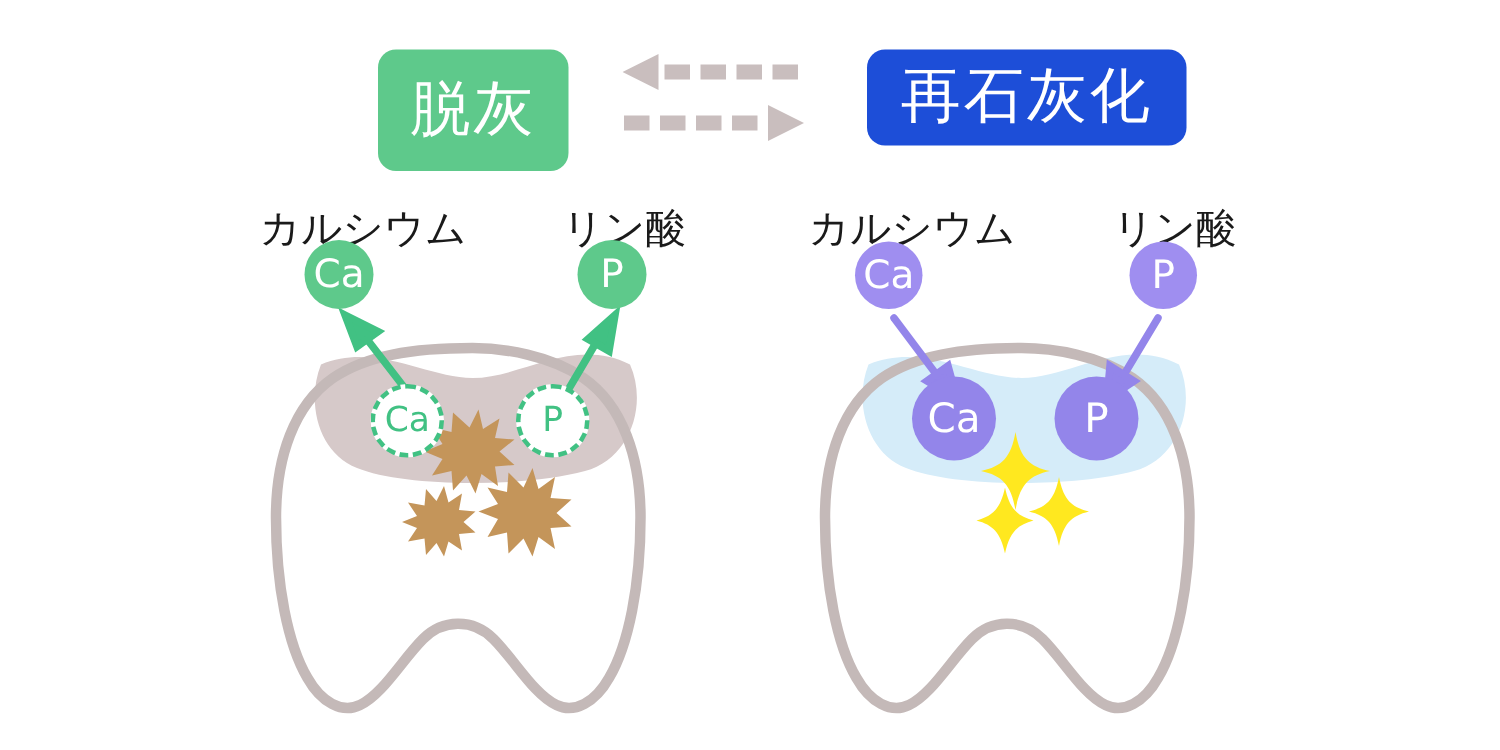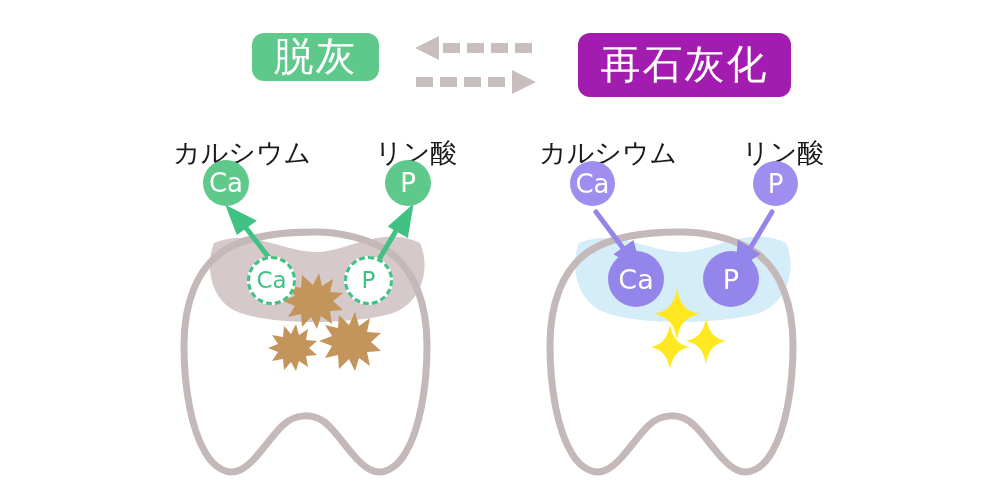--- a/index.html
+++ b/index.html
@@ -30,29 +30,29 @@
     letter-spacing: 2px;
     font-family: "DejaVu Sans", "Liberation Sans", sans-serif;
     line-height: 1;
     box-sizing: border-box;
     padding-bottom: 2px;
   }
   #badge-demineralization {
     left: 252px;
     top: 33px;
     width: 127px;
-    height: 48px;
+    height: 81px;
     background: #5ec98b;
   }
   #badge-remineralization {
     left: 578px;
     top: 33px;
     width: 213px;
     height: 64px;
-    background: #a21caf;
+    background: #1d4ed8;
   }
 
   
   #arrow-group {
     position: absolute;
     left: 415px;
     top: 34px;
     width: 145px;
     height: 62px;
   }

